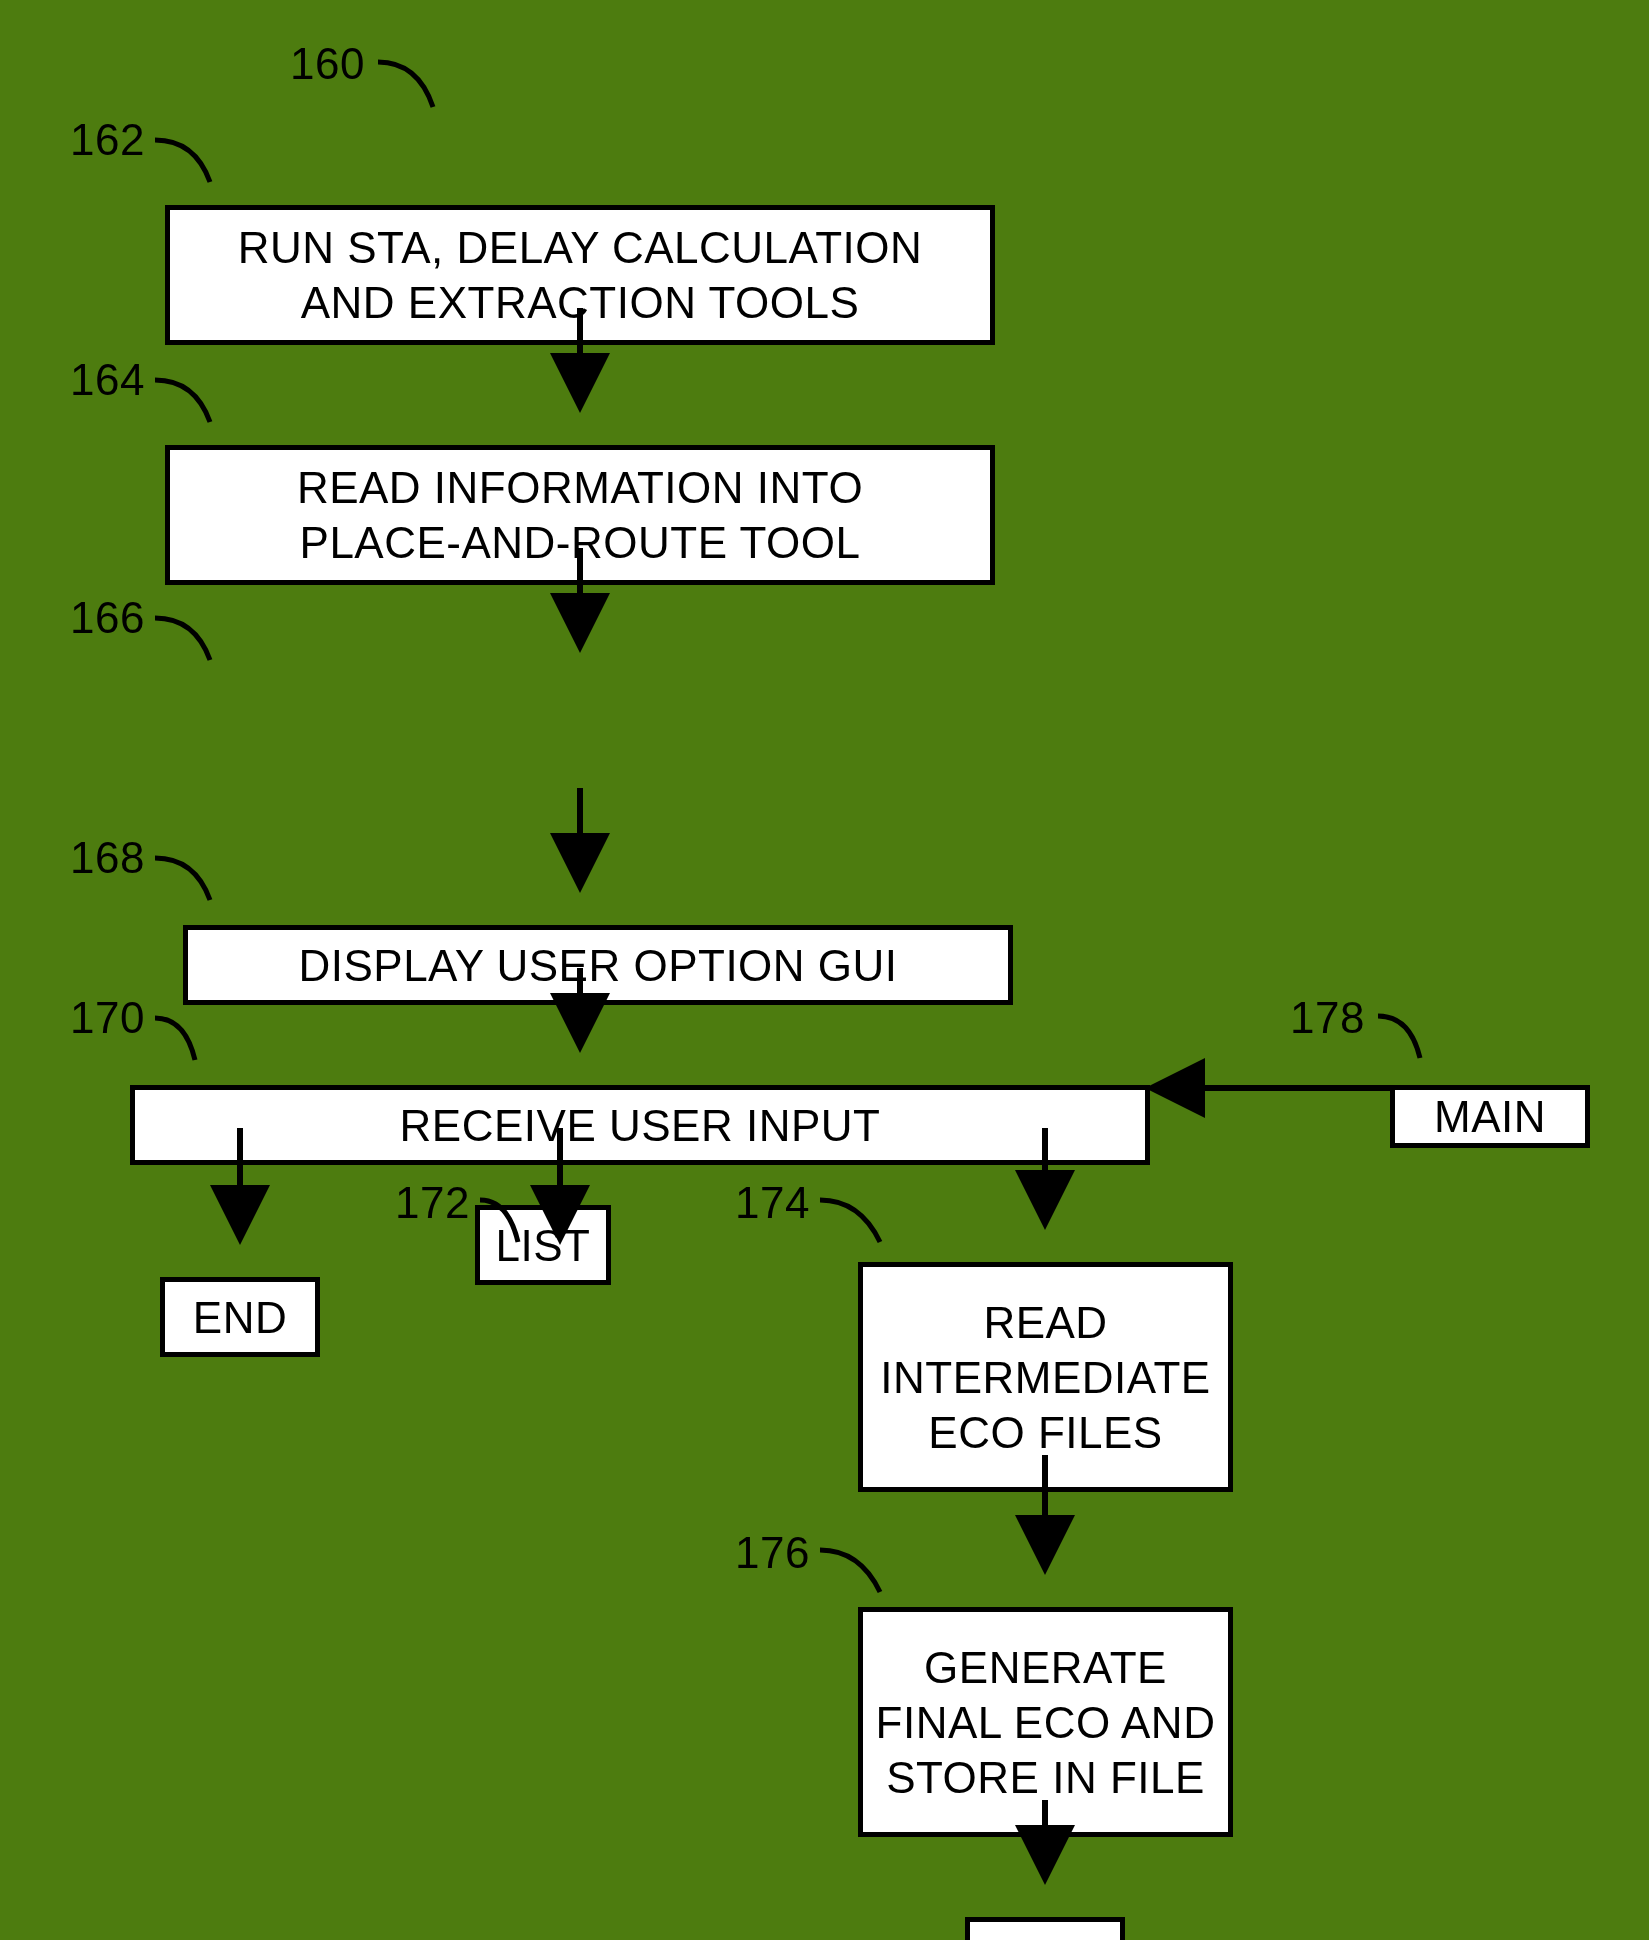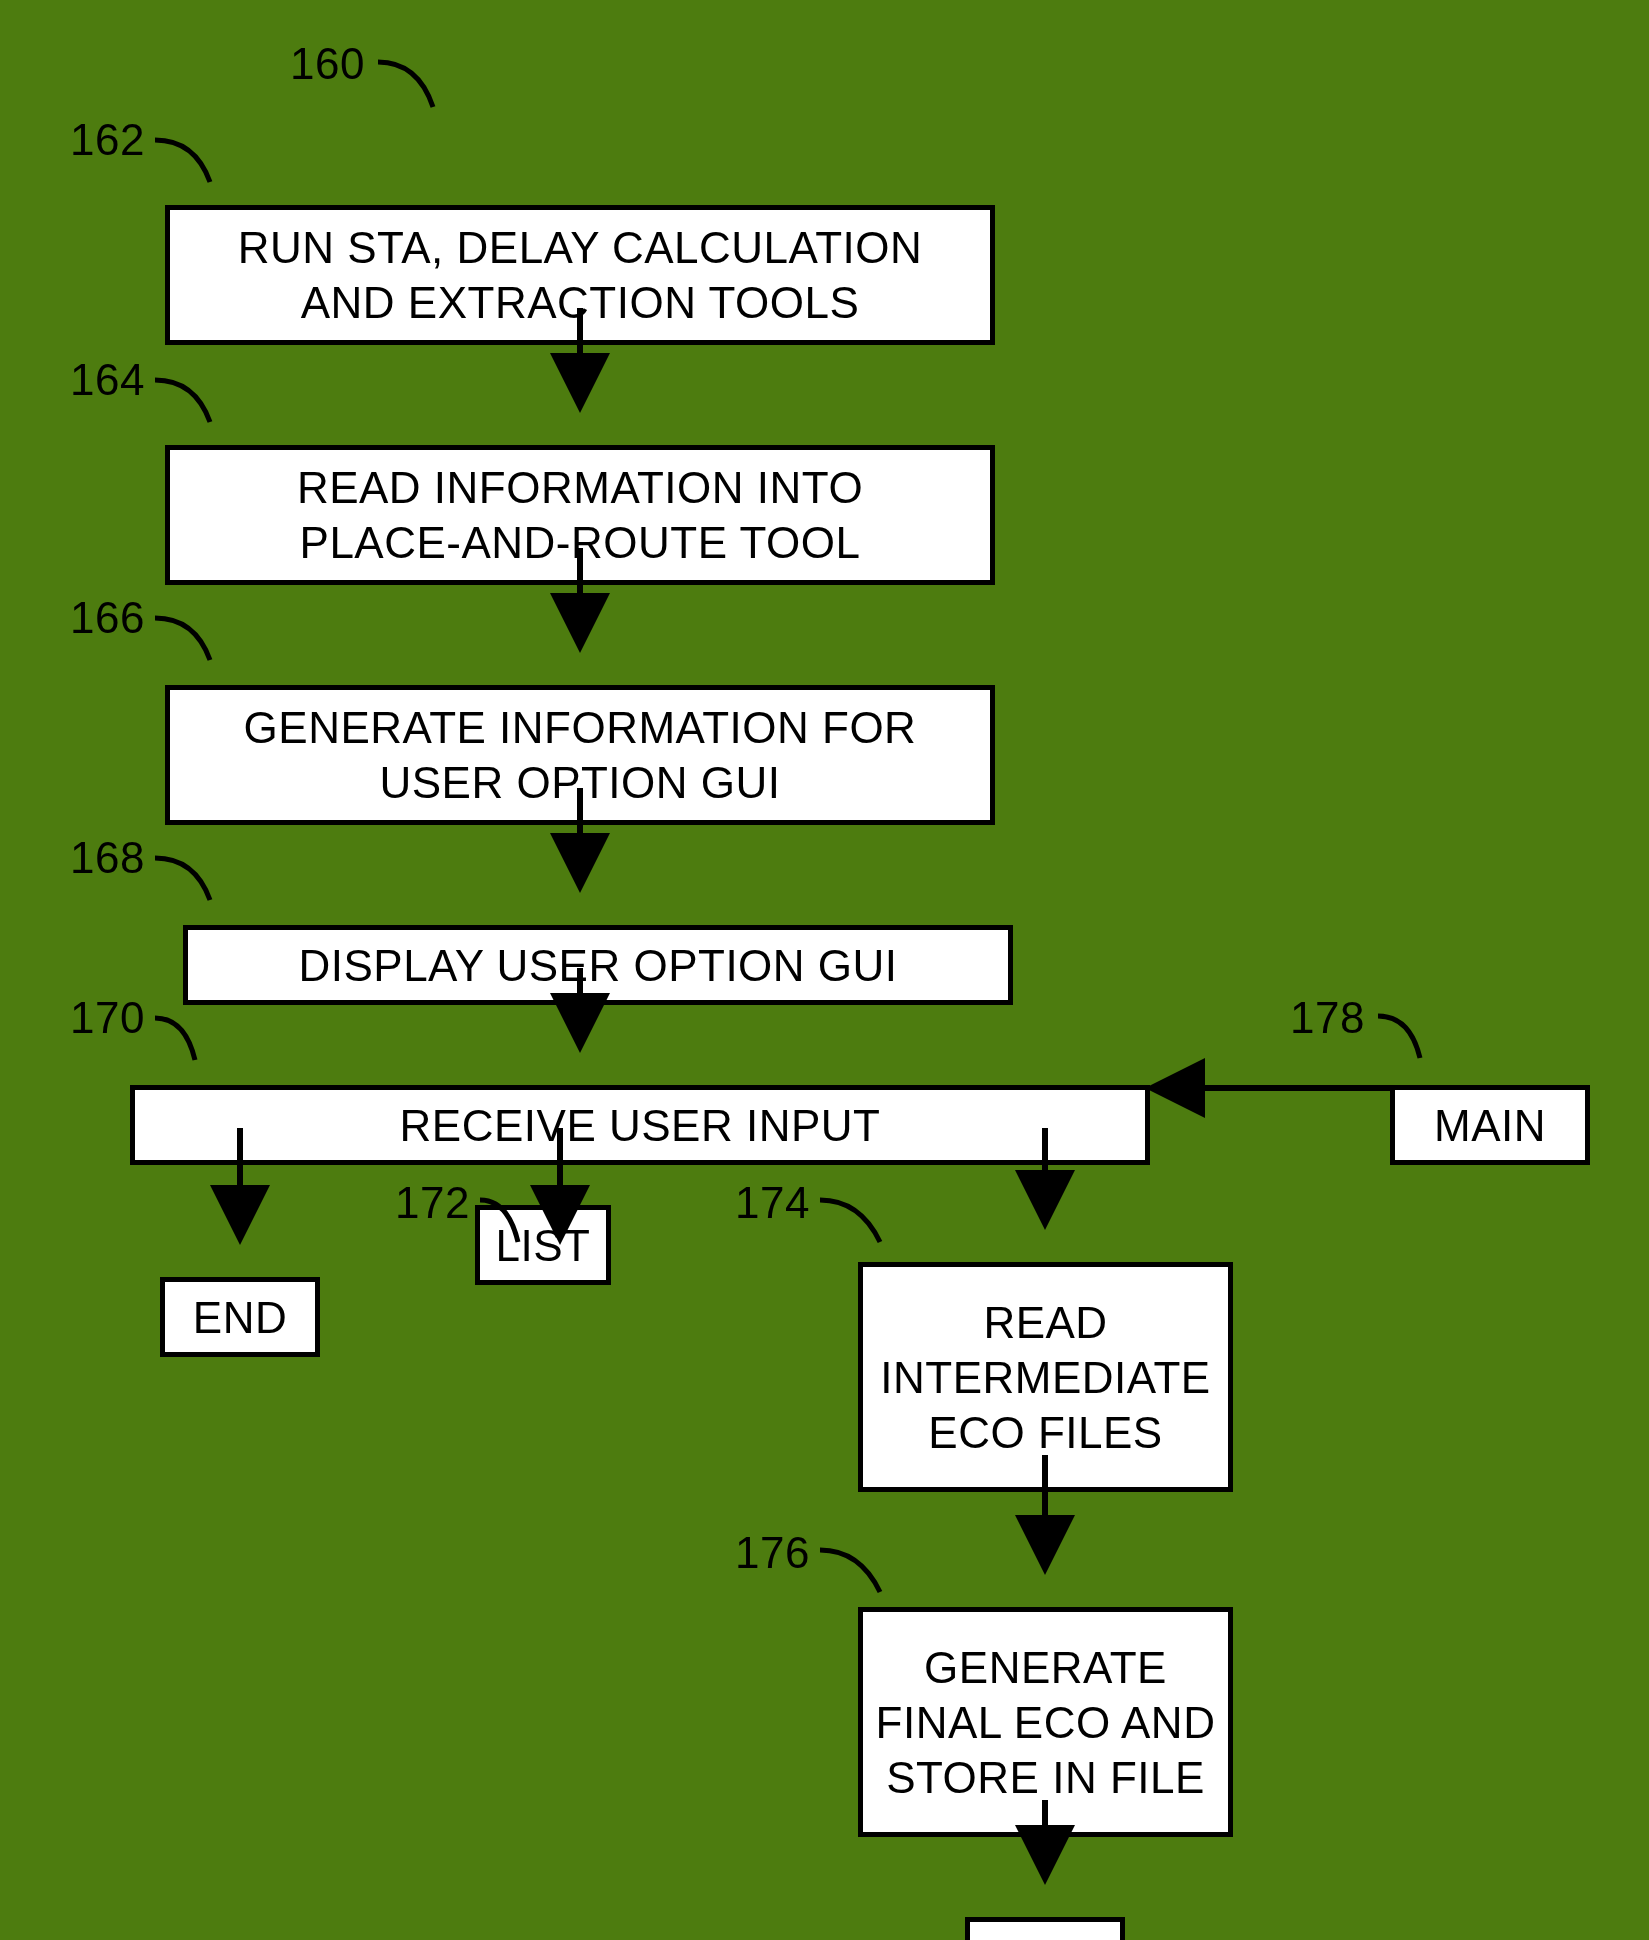--- a/index.html
+++ b/index.html
@@ -83,24 +83,20 @@
   </div>
 
   <div class="box" style="left:165px; top:168px; width:830px; height:140px;">
     <span>RUN STA, DELAY CALCULATION
 AND EXTRACTION TOOLS</span>
   </div>
   <div class="box" style="left:165px; top:408px; width:830px; height:140px;">
     <span>READ INFORMATION INTO
 PLACE-AND-ROUTE TOOL</span>
   </div>
-  <div class="box" style="left:165px; top:648px; width:830px; height:140px;">
-    <span>GENERATE INFORMATION FOR
-USER OPTION GUI</span>
-  </div>
   <div class="box" style="left:183px; top:888px; width:830px; height:80px;align-items:center;">
     <span>DISPLAY USER OPTION GUI</span>
   </div>
   <div class="box" style="left:130px; top:1048px; width:1020px; height:80px;">
     <span>RECEIVE USER INPUT</span>
   </div>
   <div class="box" style="left:160px; top:1240px; width:160px; height:80px;">
     <span>END</span>
   </div>
   <div class="box" style="left:475px; top:1168px; width:136px; height:80px;">
@@ -112,21 +108,21 @@
 ECO FILES</span>
   </div>
   <div class="box" style="left:858px; top:1570px; width:375px; height:230px;">
     <span>GENERATE
 FINAL ECO AND
 STORE IN FILE</span>
   </div>
   <div class="box" style="left:965px; top:1880px; width:160px; height:80px;">
     <span>END</span>
   </div>
-  <div class="box" style="left:1390px; top:1048px; width:200px; height:80px;">
+  <div class="box" style="left:1390px; top:1048px; width:200px; height:63px;">
     <span>MAIN</span>
   </div>
 
   <svg class="overlay" viewBox="0 0 1649 1940">
     <defs>
       <marker id="arrow" viewBox="0 0 12 12" refX="10" refY="6" markerWidth="10" markerHeight="10" orient="auto-start-reverse">
         <path d="M 0 0 L 12 6 L 0 12 z" fill="#000000"></path>
       </marker>
     </defs>
 

